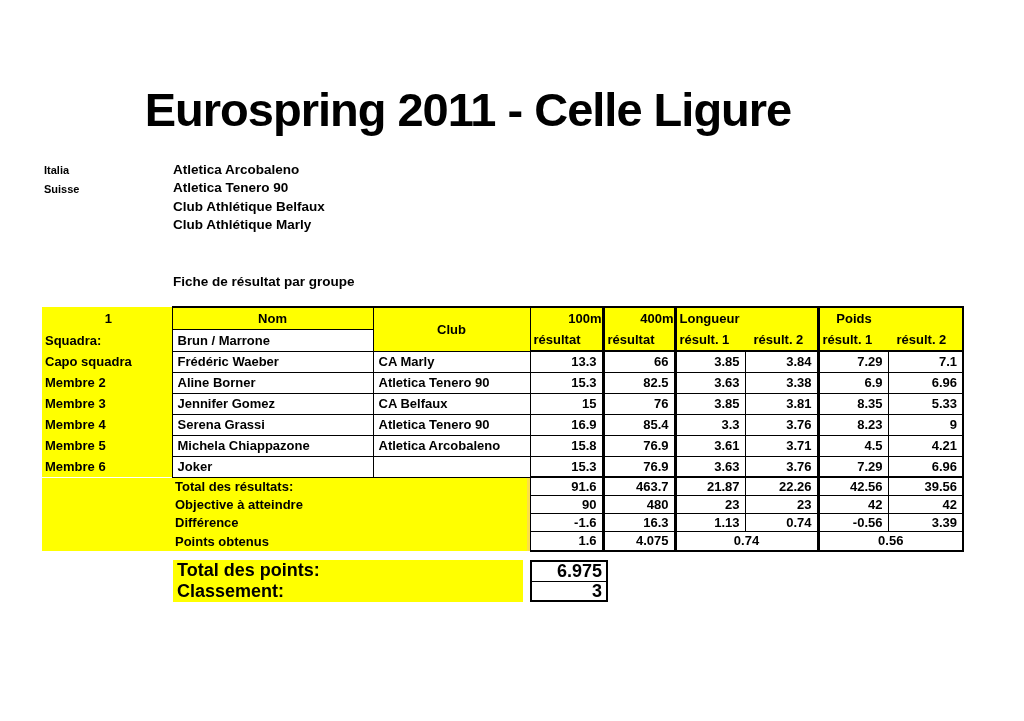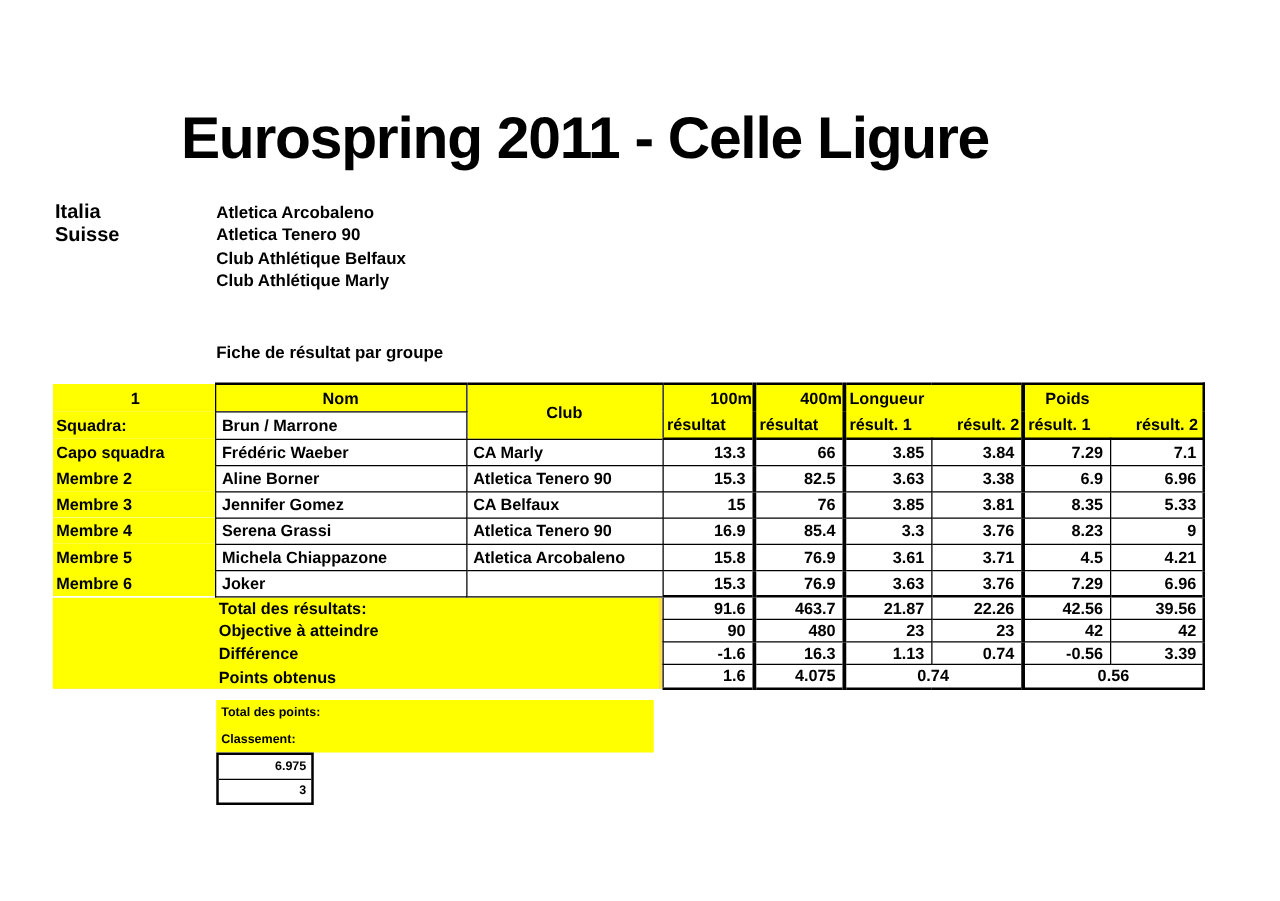--- a/index.html
+++ b/index.html
@@ -9,21 +9,21 @@
     font-weight:bold;color:#000;overflow:hidden;
   }
   .title{
     position:absolute;left:0;top:82px;width:936px;text-align:center;
     font-size:47px;letter-spacing:-1px;white-space:nowrap;
   }
   .subtitle{
     position:absolute;left:42px;top:137px;width:921px;text-align:center;
     font-size:21px;white-space:nowrap;
   }
-  .countries{position:absolute;left:44px;top:161px;font-size:16px;line-height:18.5px;}
+  .countries{position:absolute;left:44px;top:161px;font-size:11px;line-height:18.5px;}
   .clubs{position:absolute;left:173px;top:161px;font-size:13.5px;line-height:18.4px;}
   .fiche{position:absolute;left:173px;top:274px;font-size:13.5px;}
 
   table.res{
     position:absolute;left:42px;top:306px;border-collapse:collapse;
     table-layout:fixed;font-size:13px;font-weight:bold;
   }
   table.res td{padding:0;overflow:hidden;white-space:nowrap;vertical-align:middle;}
   .yc{background:#FFFF00;}
   .b{border:1px solid #000;}
@@ -34,30 +34,30 @@
   .bbG{border-bottom-width:2px;}
   .lbl{background:#FFFF00;text-align:left;padding-left:3px !important;}
   .hc{text-align:center;}
   .txt{background:#fff;text-align:left;padding-left:5px !important;}
   .num{background:#fff;text-align:right;padding-right:5px !important;}
   .numC{background:#fff;text-align:center;}
   .hwrap{display:flex;flex-direction:column;}
   .hl{height:21px;line-height:21px;}
   .hl-c{text-align:right;}
   .hl-l{text-align:left;padding-left:3px;}
-  .sub2{display:flex;gap:12px;}
+  .sub2{display:flex;}
   .sub2 .s1{width:69px;text-align:left;padding-left:3px;}
   .sub2 .s2{text-align:left;padding-left:5px;}
   .poids-c{width:69px;text-align:center;}
   .sumcell{background:#fde047;vertical-align:top !important;}
   .yblock{width:485px;height:100%;background:#FFFF00;}
   .yblock div{padding-left:133px;line-height:18px;height:18px;}
   .yblock div:last-child{height:19px;line-height:19px;}
 
-  .footer{position:absolute;left:173px;top:560px;display:flex;font-size:10px;flex-direction:column;}
+  .footer{position:absolute;left:173px;top:560px;display:flex;font-size:18px;}
   .f-labels{width:350px;background:#FFFF00;margin-right:7px;}
   .f-labels div{height:21px;line-height:21px;padding-left:4px;}
   .f-box{width:74px;border:2px solid #000;height:38px;background:#fff;}
   .f-box .fv{height:19px;line-height:19px;text-align:right;padding-right:4px;}
   .f-box .fv:last-child{border-top:1px solid #000;height:18px;line-height:18px;}
 </style>
 </head>
 <body>
 
 <div class="page">

